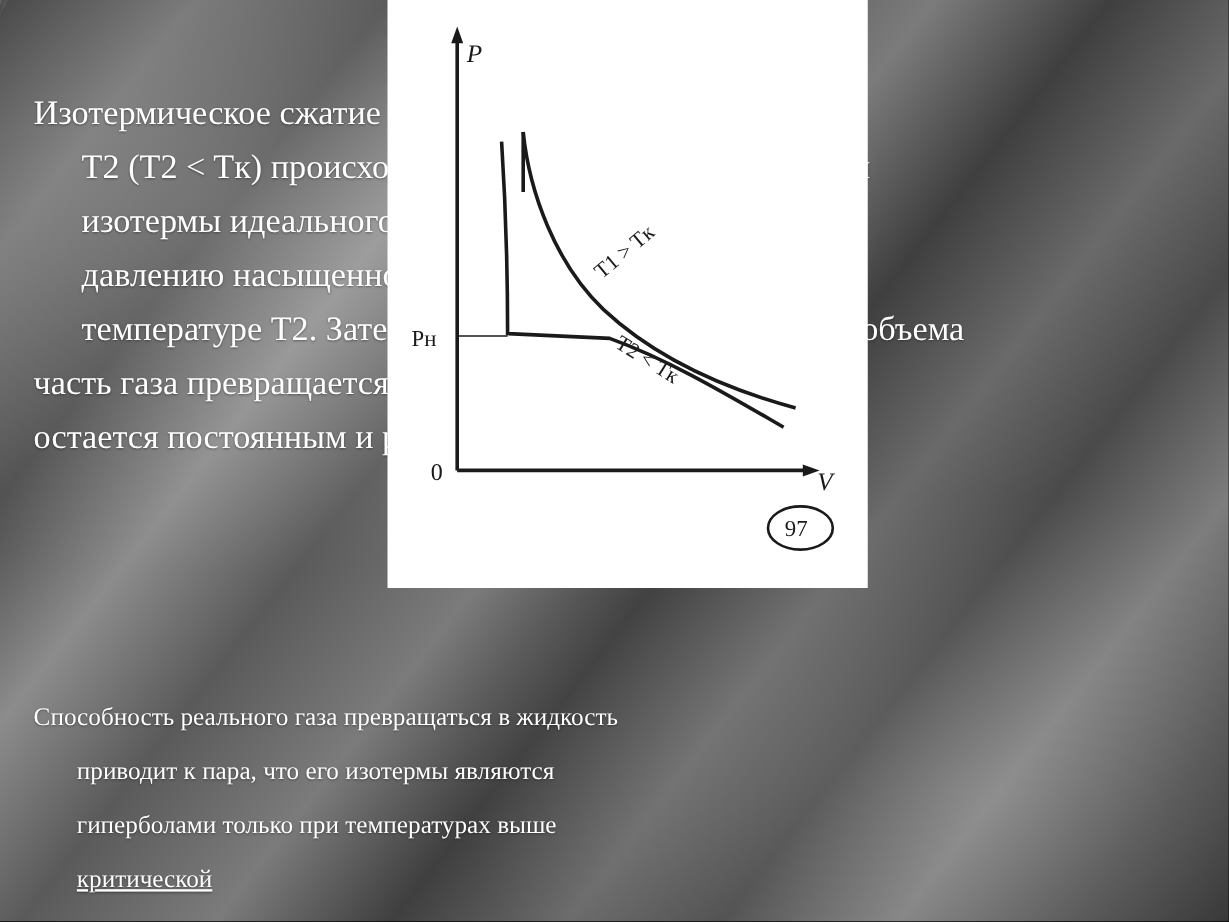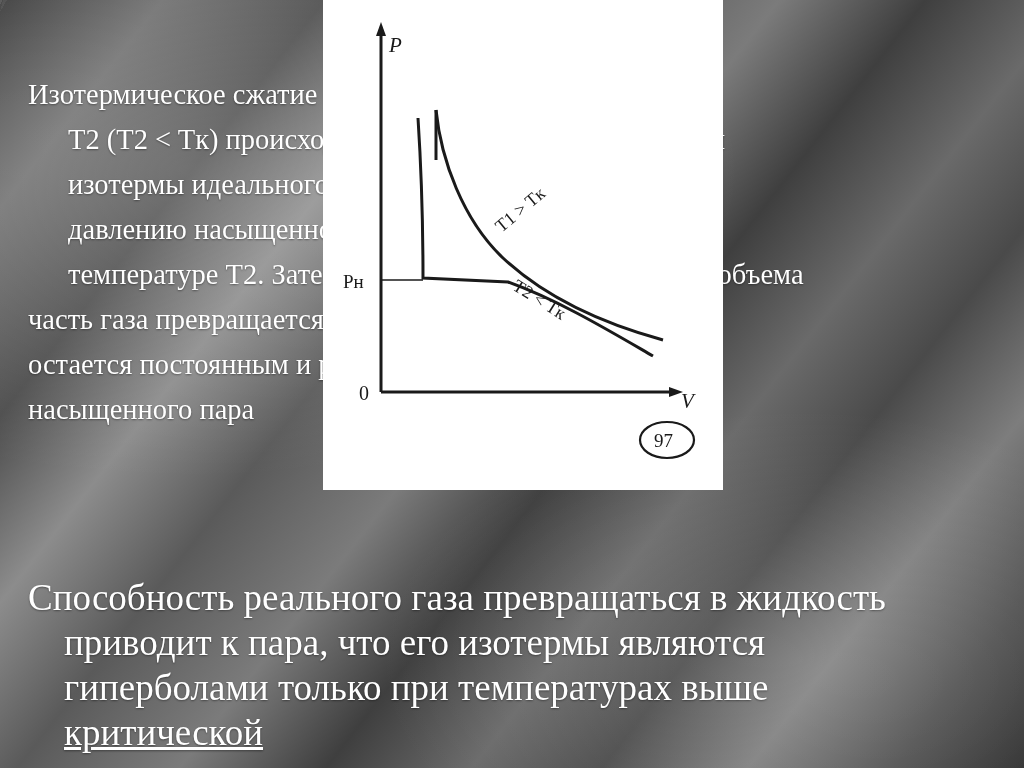--- a/index.html
+++ b/index.html
@@ -59,21 +59,21 @@
     left: 28px;
     width: 968px;
     font-size: 28.5px;
     line-height: 45px;
     text-indent: 0;
   }
   #para-bottom {
     top: 575px;
     left: 28px;
     width: 968px;
-    font-size: 37px;
+    font-size: 21px;
     line-height: 45px;
   }
   
   #figure {
     position: absolute;
     left: 323px;
     top: 0;
     width: 400px;
     height: 490px;
     background: #ffffff;
@@ -89,21 +89,20 @@
   <div class="title">Изотермическое сжатие</div>
 
   <div class="para" id="para-top">
       <div style="padding-left: 0px;">Изотермическое сжатие реального газа при температуре</div>
       <div style="padding-left: 40px;">T2 (T2 &lt; Tк) происходит в соответствии с уравнением</div>
       <div style="padding-left: 40px;">изотермы идеального газа до давления, равного</div>
       <div style="padding-left: 40px;">давлению насыщенного пара при данной</div>
       <div style="padding-left: 40px;">температуре T2. Затем при дальнейшем уменьшении объема</div>
       <div style="padding-left: 0px;">часть газа превращается в жидкость, а давление</div>
       <div style="padding-left: 0px;">остается постоянным и равным давлению</div>
-      <div style="padding-left: 0px;">насыщенного пара</div>
     </div>
 
   <div class="para" id="para-bottom">
       <div style="padding-left: 0px;">Способность реального газа превращаться в жидкость</div>
       <div style="padding-left: 36px;">приводит к пара, что его изотермы являются</div>
       <div style="padding-left: 36px;">гиперболами только при температурах выше</div>
       <div style="padding-left: 36px; text-decoration: underline;">критической</div>
     </div>
 
   <div id="figure">

